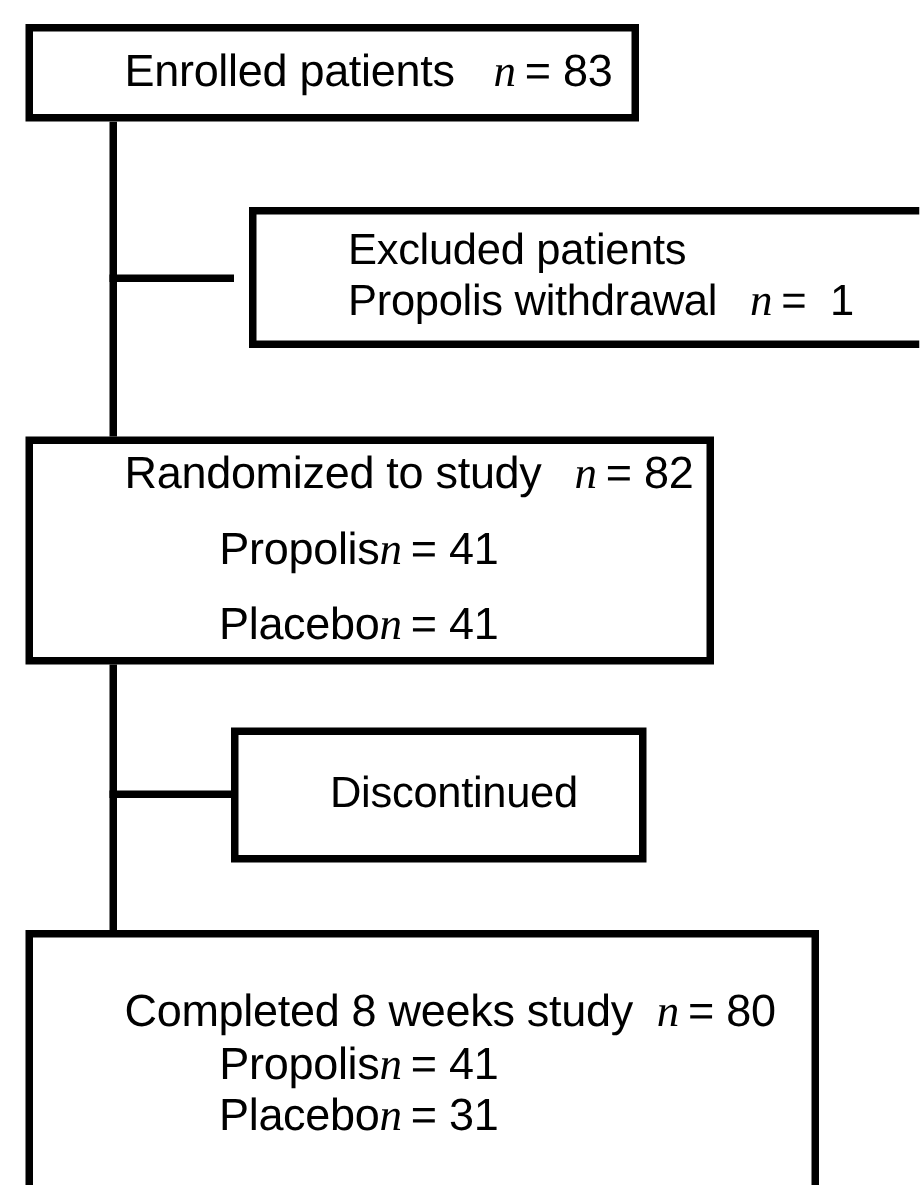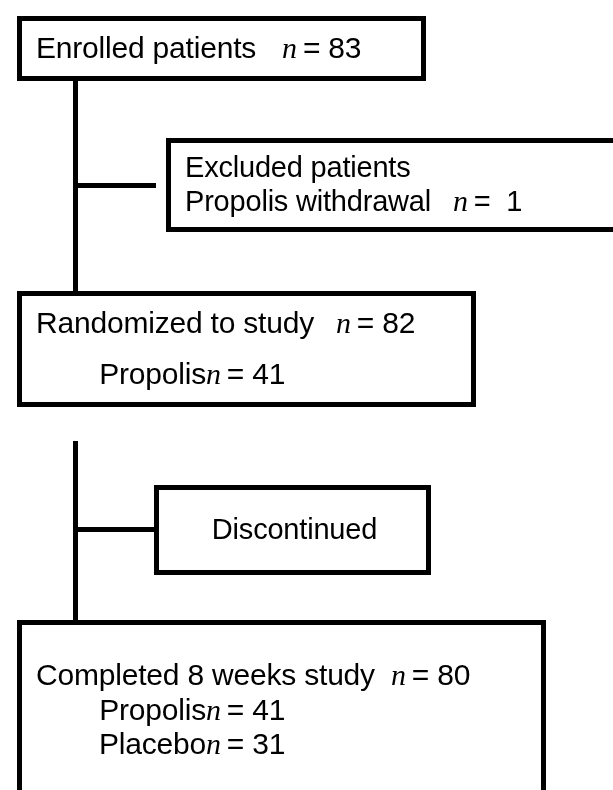--- a/index.html
+++ b/index.html
@@ -39,44 +39,45 @@
     display: flex;
     flex-direction: column;
     justify-content: center;
   }
   .frow {
     display: block;
     white-space: pre;
     line-height: 1.16;
     font-size: 30px;
     letter-spacing: -0.2px;
+    margin-left: 47px;
   }
   .frow.indent { padding-left: 30px; }
   .fbox .pad { padding-left: 14px; padding-right: 10px; }
 
   
   .lbl { display: inline-block; }
   .nval { display: inline-block; }
   .nital {
     font-style: italic;
     font-family: "Liberation Serif", serif;
     font-size: 30px;
   }
 
   
   #box-enrolled   { left: 17px;  top: 16px;  width: 409px; height: 65px; }
   #box-excluded   { left: 166px; top: 138px; width: 454px; height: 94px; }
-  #box-randomized { left: 17px;  top: 291px; width: 459px; height: 116px; gap: 16px; }
+  #box-randomized { left: 17px;  top: 291px; width: 459px; height: 152px; gap: 16px; }
   #box-discont    { left: 154px; top: 485px; width: 277px; height: 90px; }
   #box-completed  { left: 17px;  top: 620px; width: 529px; height: 180px; }
 
   #box-enrolled .frow   { font-size: 30px; }
   #box-excluded .frow   { font-size: 29px; }
   #box-randomized .frow { font-size: 30px; }
-  #box-discont .frow    { font-size: 29px; text-align: center; }
+  #box-discont .frow    { font-size: 29px; }
   #box-completed .frow  { font-size: 30px; }
 
   
   .w-prop { display: inline-block; width: 170px; text-align: right; }
 </style>
 </head>
 <body>
 
 <div id="flow-canvas">
 
@@ -93,20 +94,21 @@
   </div>
 
   <div class="fbox" id="box-excluded">
     <div class="frow pad"><span class="lbl">Excluded patients</span></div>
     <div class="frow pad indent"><span class="lbl">Propolis withdrawal</span><span style="display:inline-block;width:22px;"></span><span class="nital">n</span><span style="display:inline-block;width:6px;"></span><span class="nval">=  1</span></div>
   </div>
 
   <div class="fbox" id="box-randomized">
     <div class="frow pad"><span class="lbl">Randomized to study</span><span style="display:inline-block;width:22px;"></span><span class="nital">n</span><span style="display:inline-block;width:6px;"></span><span class="nval">= 82</span></div>
     <div class="frow pad indent"><span class="lbl w-prop">Propolis</span><span class="nital">n</span><span style="display:inline-block;width:6px;"></span><span class="nval">= 41</span></div>
+    <div class="frow pad indent"><span class="lbl w-prop">Placebo</span><span class="nital">n</span><span style="display:inline-block;width:6px;"></span><span class="nval">= 41</span></div>
   </div>
 
   <div class="fbox" id="box-discont">
     <div class="frow pad"><span class="lbl">Discontinued</span></div>
   </div>
 
   <div class="fbox" id="box-completed">
     <div class="frow pad"><span class="lbl">Completed 8 weeks study</span><span style="display:inline-block;width:16px;"></span><span class="nital">n</span><span style="display:inline-block;width:6px;"></span><span class="nval">= 80</span></div>
     <div class="frow pad indent"><span class="lbl w-prop">Propolis</span><span class="nital">n</span><span style="display:inline-block;width:6px;"></span><span class="nval">= 41</span></div>
     <div class="frow pad indent"><span class="lbl w-prop">Placebo</span><span class="nital">n</span><span style="display:inline-block;width:6px;"></span><span class="nval">= 31</span></div>

